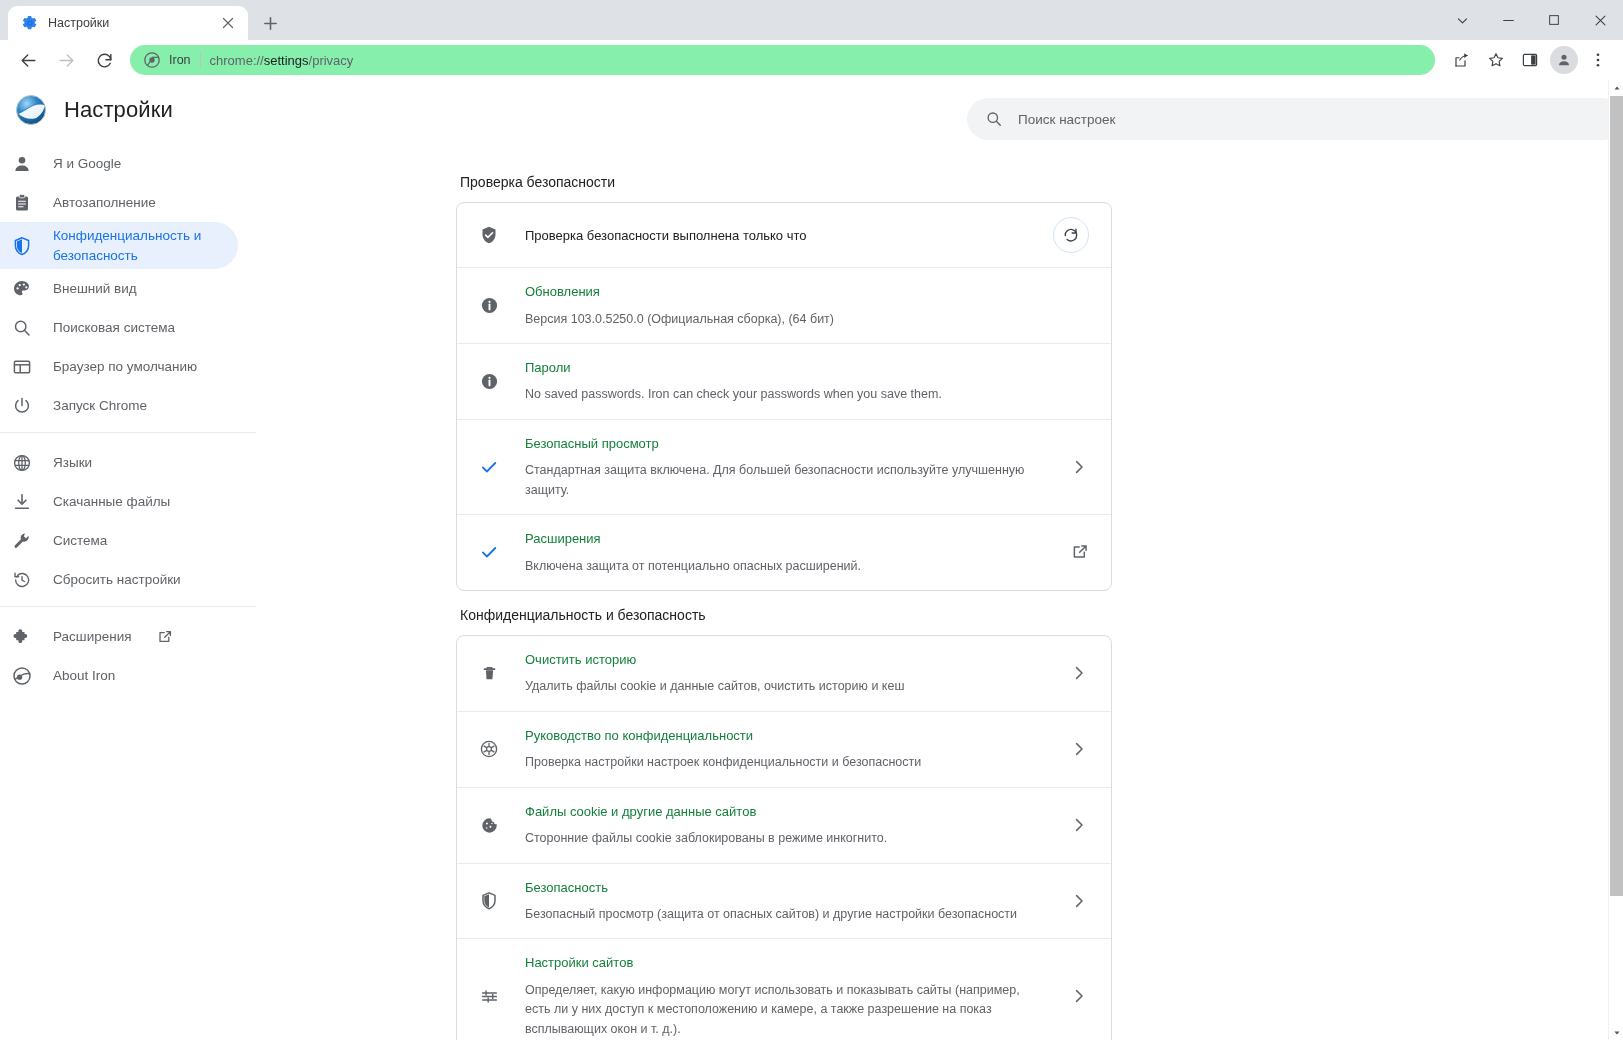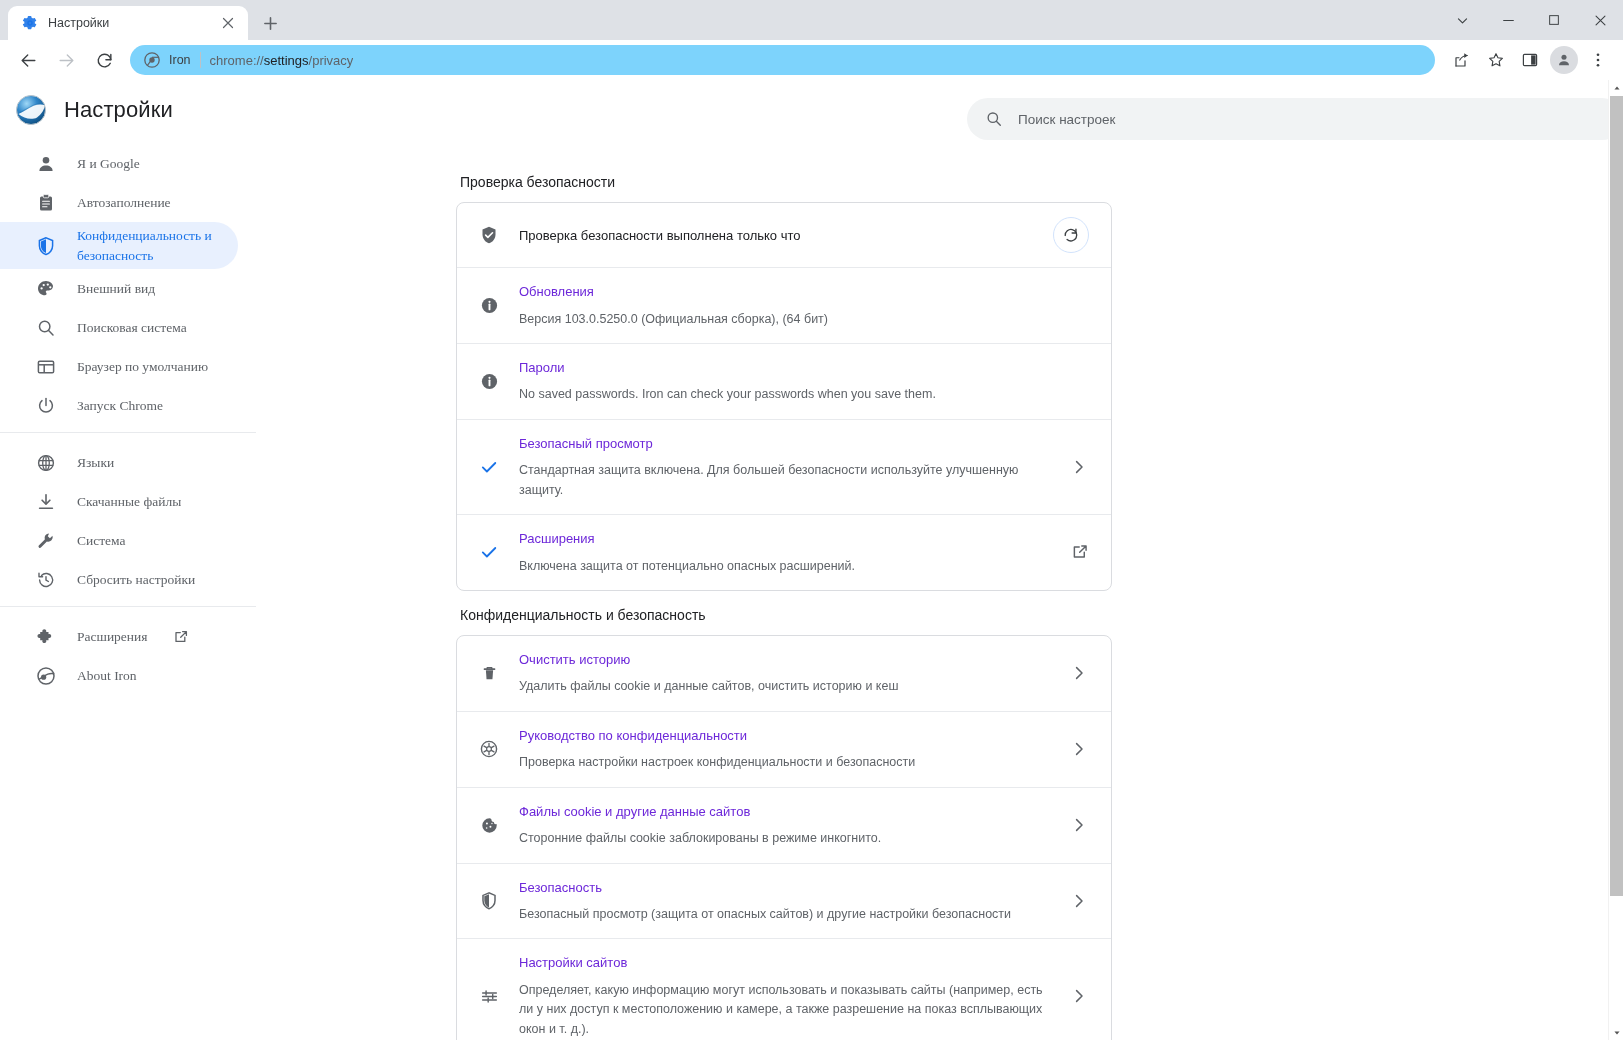--- a/index.html
+++ b/index.html
@@ -83,21 +83,21 @@
   }
   .nav-btns { display: flex; gap: 6px; align-items: center; padding-left: 4px; }
   .nav-btn {
     width: 32px; height: 32px;
     display: flex; align-items: center; justify-content: center;
     border-radius: 50%;
   }
   .omnibox {
     flex: 1;
     height: 30px;
-    background: #7dd3fc;
+    background: #86efac;
     border-radius: 16px;
     display: flex;
     align-items: center;
     margin: 0 10px 0 8px;
     padding: 0 14px;
     gap: 9px;
     min-width: 0;
   }
   .omnibox-security { width: 16px; height: 16px; flex: none; display:block; }
   .omnibox-scheme-label {
@@ -154,27 +154,26 @@
     color: #202124;
     letter-spacing: .1px;
   }
   .nav-group { padding-top: 4px; }
   .nav-group + .nav-group { border-top: 1px solid #e8eaed; margin-top: 7px; padding-top: 10px; }
   .nav-item {
     display: flex;
     align-items: center;
     gap: 21px;
     min-height: 39px;
-    padding: 4px 16px 4px 36px;
+    padding: 4px 16px 4px 12px;
     border-radius: 0 100px 100px 0;
     margin-right: 18px;
     color: #5f6368;
     font-size: 13.5px;
     cursor: pointer;
-    font-family: Liberation Serif, serif;
   }
   .nav-item .ico { width: 20px; height: 20px; flex: none; display:block; }
   .nav-item .label { line-height: 1.45; }
   .nav-item.active {
     background: #e8f0fe;
     color: #1a73e8;
   }
   .nav-item .ext-ico { margin-left: 4px; width: 16px; height: 16px; flex:none; display:block;}
 
   
@@ -232,35 +231,35 @@
     width: 656px;
     background: #fff;
     border: 1px solid #dadce0;
     border-radius: 8px;
     overflow: hidden;
   }
   .row {
     display: flex;
     align-items: center;
     padding: 14px 22px 14px 22px;
-    gap: 20px;
+    gap: 26px;
     min-height: 56px;
     cursor: pointer;
   }
   .row + .row { border-top: 1px solid #e8eaed; }
   .row-ico {
     width: 20px; height: 20px;
     flex: none;
     display: flex; align-items: center; justify-content: center;
   }
   .row-ico svg { display:block; }
   .row-text { flex: 1; min-width: 0; }
   .row-title {
     font-size: 13px;
-    color: #6d28d9;
+    color: #15803d;
     line-height: 1.5;
   }
   .row-sub {
     font-size: 12.5px;
     color: #5f6368;
     line-height: 1.55;
     margin-top: 8px;
   }
   .row-single-title {
     font-size: 13px;

